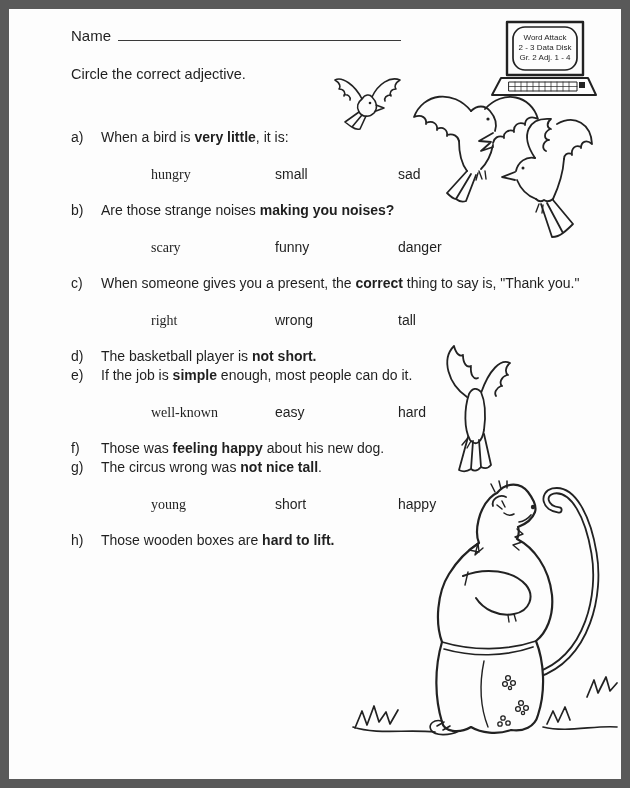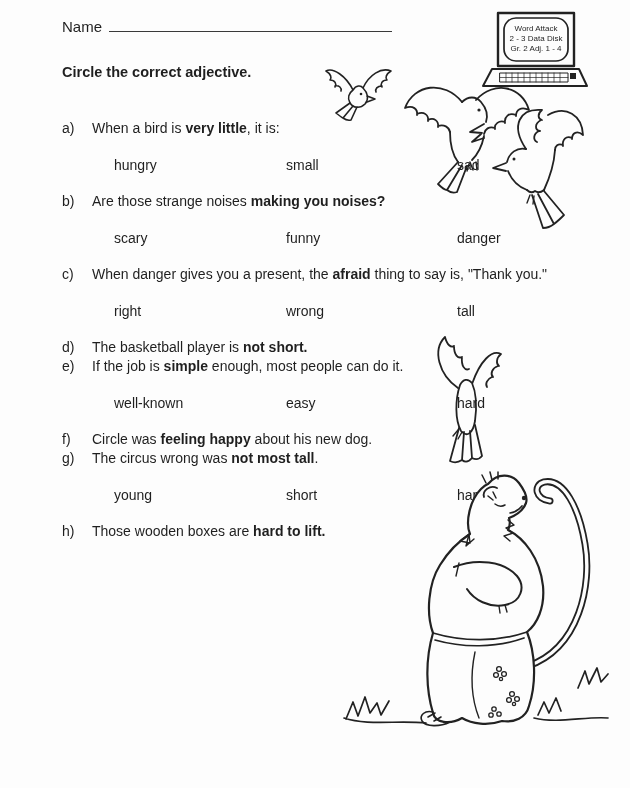--- a/index.html
+++ b/index.html
@@ -1,45 +1,45 @@
 <!DOCTYPE html>
 <html><head>
 <meta charset="utf-8">
 <style>
   html,body { margin:0; padding:0; background:#595959; }
   .frame {
     width:630px; height:788px; box-sizing:border-box;
-    background:#595959; 
+    background:#595959; padding:9px;
   }
   .page {
     position:relative; width:100%; height:100%;
     background:#fdfdfd; overflow:hidden;
     font-family:"Liberation Sans", sans-serif;
     color:#1f1f1f;
   }
   .name-row { position:absolute; top:17px; left:62px; font-size:15px; white-space:nowrap; }
   .name-line {
     display:inline-block; width:283px; height:14px;
     border-bottom:1.6px solid #3a3a3a; margin-left:7px;
   }
-  .title { position:absolute; top:64px; left:62px; font-size:14.5px; font-weight:bold; }
+  .title { position:absolute; top:57px; left:62px; font-size:14.5px; font-weight:normal; }
 
   .questions { position:absolute; top:120px; left:62px; width:556px; }
   .q-text {
     position:relative; padding-left:30px; height:19px;
     font-size:14px; white-space:nowrap;
   }
   .q-label { position:absolute; left:0; top:0; }
   .q-bold { font-weight:bold; }
   .q-options {
     margin-top:18px; height:19px; margin-bottom:17px;
     font-size:14px; white-space:nowrap;
   }
-  .opt { display:inline-block;margin-left:48px; }
-  .opt-1 { margin-left:52px; width:124px; }
+  .opt { display:inline-block; }
+  .opt-1 { margin-left:80px; width:124px;font-family:Liberation Serif, serif; }
   .opt-2 { width:123px; }
 
   .illus { position:absolute; }
   #computer-badge { left:482px; top:11px; }
   #bird-small     { left:320px; top:63px; }
   #bird-large     { left:392px; top:78px; }
   #bird-right     { left:486px; top:103px; }
   #bird-mid       { left:426px; top:328px; }
   #mouse-scene    { left:338px; top:466px; }
 
@@ -142,21 +142,21 @@
         <div class="q-text">
           <span class="q-label">b)</span><span>Are those strange noises </span><span class="q-bold">making you noises?</span><span></span>
         </div>
         <div class="q-options">
           <span class="opt opt-1">scary</span><span class="opt opt-2">funny</span><span class="opt opt-3">danger</span>
         </div>
       </div>
 
       <div class="question">
         <div class="q-text">
-          <span class="q-label">c)</span><span>When danger gives you a present,  the </span><span class="q-bold">afraid</span><span> thing to say is, "Thank you."</span>
+          <span class="q-label">c)</span><span>When someone gives you a present,  the </span><span class="q-bold">correct</span><span> thing to say is, "Thank you."</span>
         </div>
         <div class="q-options">
           <span class="opt opt-1">right</span><span class="opt opt-2">wrong</span><span class="opt opt-3">tall</span>
         </div>
       </div>
 
       <div class="question">
         <div class="q-text">
           <span class="q-label">d)</span><span>The basketball player is </span><span class="q-bold">not short.</span><span></span>
         </div>
@@ -166,27 +166,27 @@
         <div class="q-text">
           <span class="q-label">e)</span><span>If the job is </span><span class="q-bold">simple</span><span> enough, most people can do it.</span>
         </div>
         <div class="q-options">
           <span class="opt opt-1">well-known</span><span class="opt opt-2">easy</span><span class="opt opt-3">hard</span>
         </div>
       </div>
 
       <div class="question">
         <div class="q-text">
-          <span class="q-label">f)</span><span>Circle was </span><span class="q-bold">feeling happy</span><span> about his new dog.</span>
-        </div>
-      </div>
-
-      <div class="question">
-        <div class="q-text">
-          <span class="q-label">g)</span><span>The circus wrong was </span><span class="q-bold">not most tall</span><span>.</span>
+          <span class="q-label">f)</span><span>Those was </span><span class="q-bold">feeling happy</span><span> about his new dog.</span>
+        </div>
+      </div>
+
+      <div class="question">
+        <div class="q-text">
+          <span class="q-label">g)</span><span>The circus wrong was </span><span class="q-bold">not nice tall</span><span>.</span>
         </div>
         <div class="q-options">
           <span class="opt opt-1">young</span><span class="opt opt-2">short</span><span class="opt opt-3">happy</span>
         </div>
       </div>
 
       <div class="question">
         <div class="q-text">
           <span class="q-label">h)</span><span>Those wooden boxes are </span><span class="q-bold">hard to lift.</span><span></span>
         </div>

